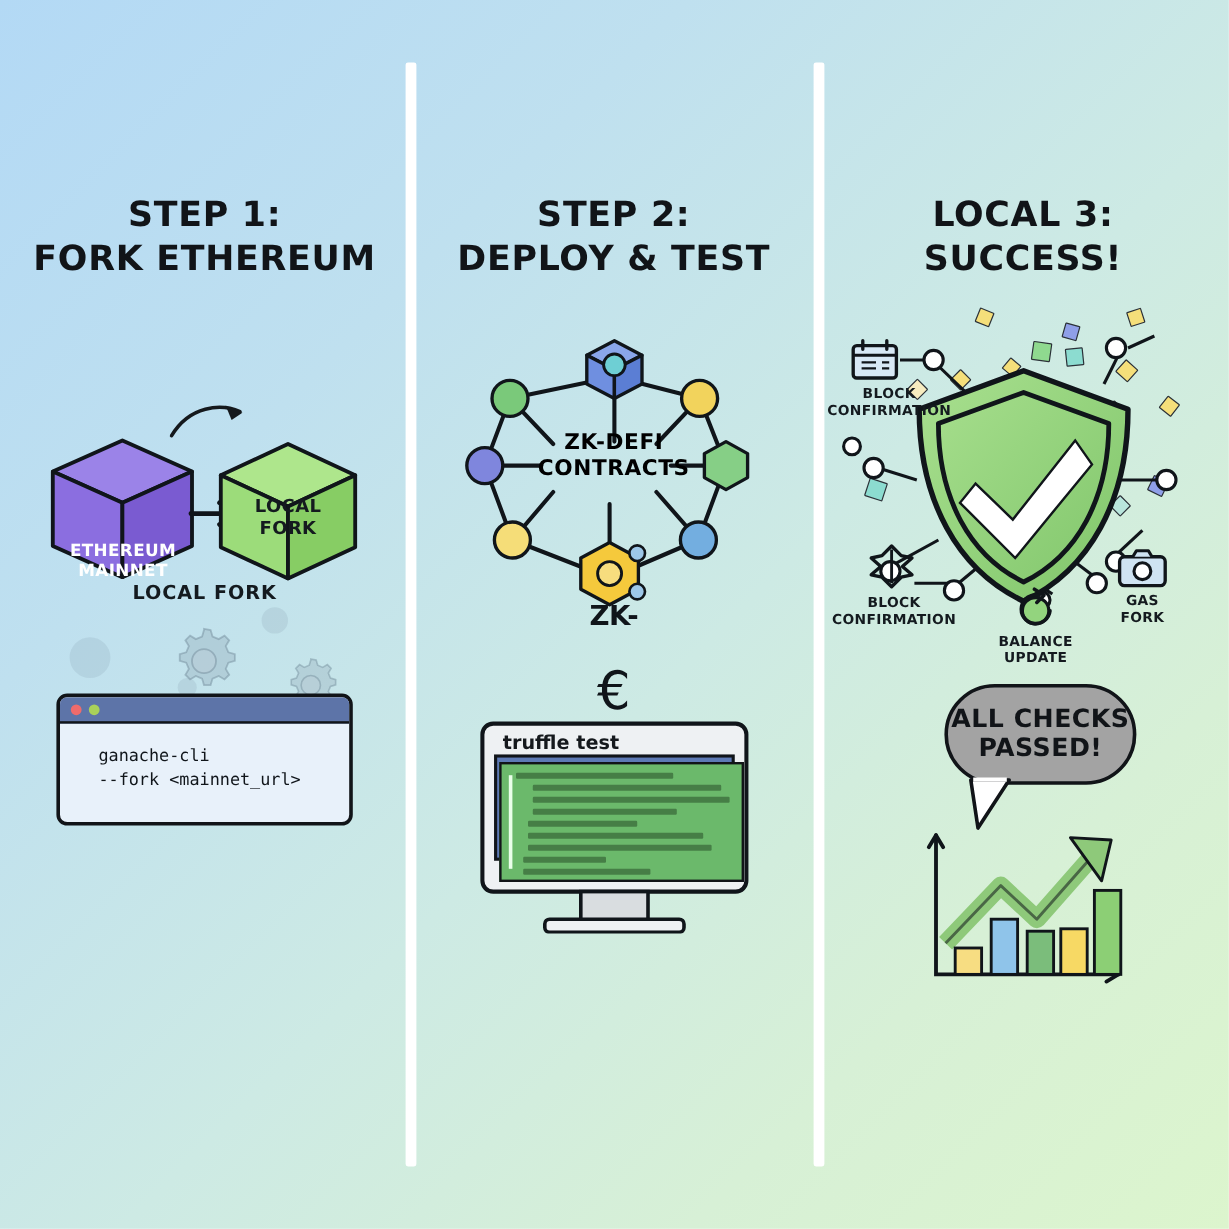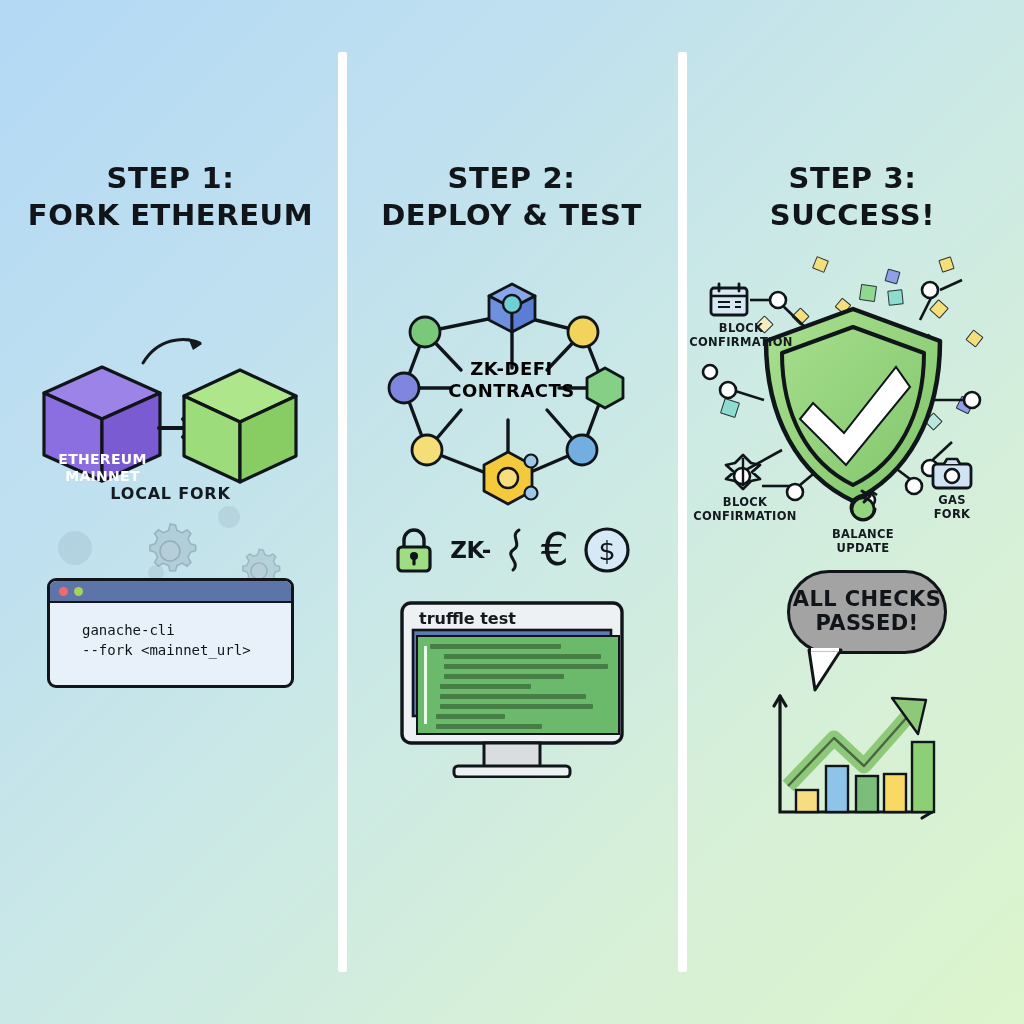--- a/index.html
+++ b/index.html
@@ -76,21 +76,21 @@
   
   .graph { position:absolute; left:38px; top:270px; }
   .graph-label {
     position:absolute; left:0; right:0; top:358px; text-align:center;
     font-family:"DejaVu Sans", sans-serif; font-weight:700;
     font-size:18px; line-height:1.24; letter-spacing:0.5px;
     color:#000000; white-space:pre-line;
   }
   .icon-row {
     position:absolute; left:0; right:0; top:520px; height:60px;
-    display:flex; align-items:center; justify-content:center; gap:14px;
+    display:flex; align-items:center; justify-content:center; gap:14px;flex-direction:column;
   }
   .zk-text {
     font-family:"DejaVu Sans", sans-serif; font-weight:700;
     font-size:23px; color:#10151a; letter-spacing:-0.5px;
   }
   .euro {
     font-family:"DejaVu Sans", sans-serif; font-size:44px;
     font-weight:400; color:#10151a; line-height:1;
   }
 
@@ -185,20 +185,22 @@
       <path d="M2 13 H 30" stroke="#10151a" stroke-width="4" stroke-linecap="round" fill="none"></path>
       <path d="M26 4 L 40 13 L 26 22" stroke="#10151a" stroke-width="4" fill="none" stroke-linecap="round" stroke-linejoin="round"></path>
     </svg>
 
     <div class="cube" style="left:180px;top:368px;">
       <svg class="svgwrap" width="120" height="118" viewBox="0 0 120 118">
         <polygon points="4,28 60,2 116,28 60,54" fill="#aee68c" stroke="#10151a" stroke-width="3.2" stroke-linejoin="round"></polygon>
         <polygon points="4,28 60,54 60,114 4,88" fill="#9cdc7a" stroke="#10151a" stroke-width="3.2" stroke-linejoin="round"></polygon>
         <polygon points="116,28 60,54 60,114 116,88" fill="#87cd64" stroke="#10151a" stroke-width="3.2" stroke-linejoin="round"></polygon>
       </svg>
+      <div class="cube-label label-dark" style="top:46px;font-size:15px;">LOCAL
+FORK</div>
     </div>
 
     <div class="fork-caption">LOCAL FORK</div>
 
     <div class="terminal">
       <div class="term-bar">
         <span class="dot red"></span>
         <span class="dot green"></span>
       </div>
       <div class="term-body">ganache-cli
@@ -291,21 +293,21 @@
       <div class="code-line" style="width:80%;margin-left:10px;"></div>
       <div class="code-line" style="width:84%;margin-left:10px;"></div>
       <div class="code-line" style="width:38%;margin-left:6px;"></div>
       <div class="code-line" style="width:58%;margin-left:6px;"></div>
       <div class="code-line" style="width:88%;margin-left:6px;"></div>
 
     </div>
   </div>
 
   <div class="panel p3">
-    <div class="panel-title">STEP 3:
+    <div class="panel-title">LOCAL 3:
 SUCCESS!</div>
 
     <div class="confetti" style="left:132px;top:258px;width:13px;height:13px;background:#f5df7a;transform:rotate(22deg);"></div>
     <div class="confetti" style="left:204px;top:270px;width:13px;height:13px;background:#8f9fe8;transform:rotate(16deg);"></div>
     <div class="confetti" style="left:258px;top:258px;width:13px;height:13px;background:#f5df7a;transform:rotate(-18deg);"></div>
     <div class="confetti" style="left:178px;top:285px;width:16px;height:16px;background:#8fd98f;transform:rotate(8deg);"></div>
     <div class="confetti" style="left:206px;top:290px;width:15px;height:15px;background:#8cdcd0;transform:rotate(-6deg);"></div>
     <div class="confetti" style="left:155px;top:300px;width:12px;height:12px;background:#f5df7a;transform:rotate(40deg);"></div>
     <div class="confetti" style="left:250px;top:302px;width:14px;height:14px;background:#f5df7a;transform:rotate(42deg);"></div>
     <div class="confetti" style="left:76px;top:318px;width:13px;height:13px;background:#f7ecc0;transform:rotate(45deg);"></div>

